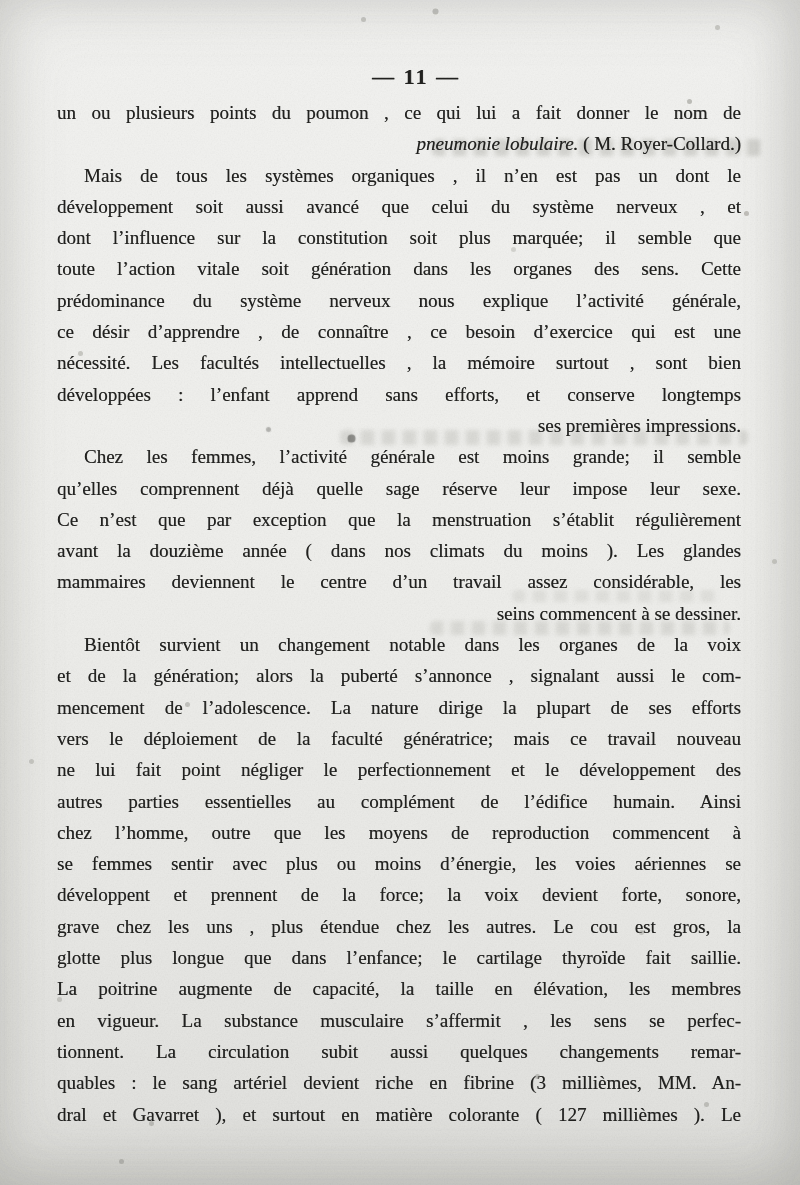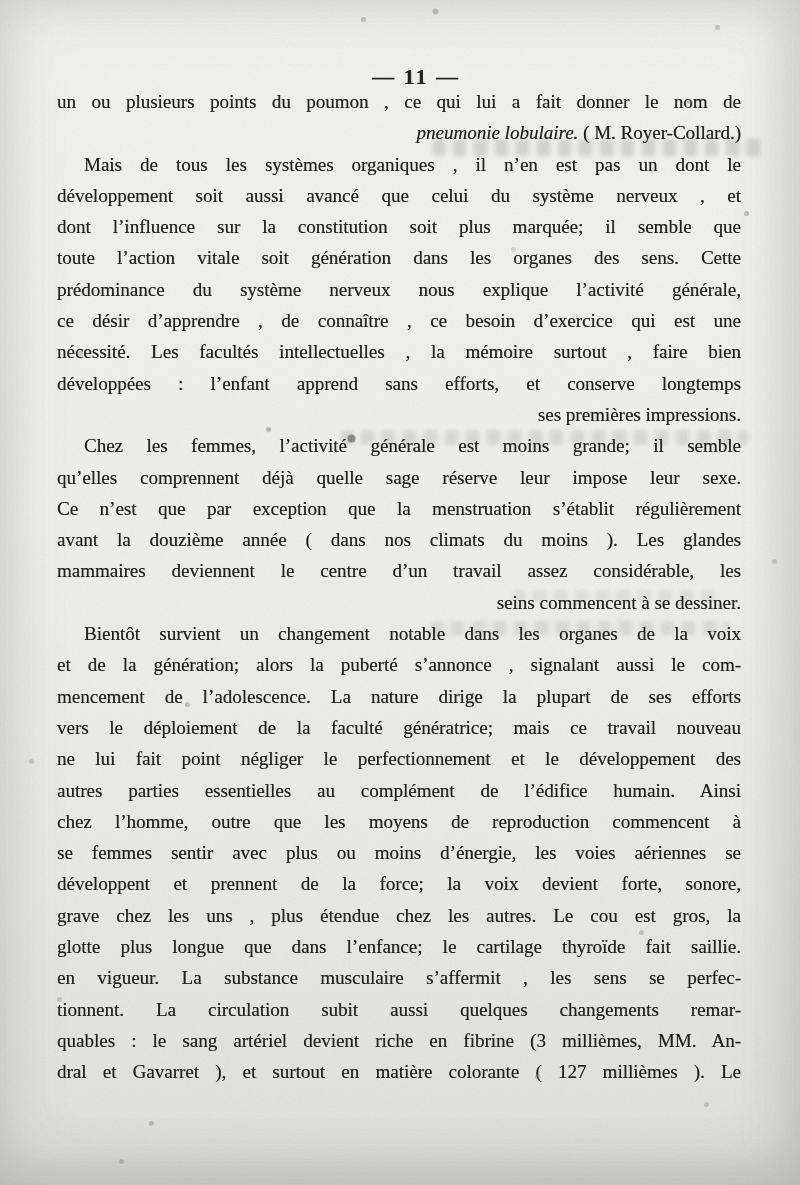--- a/index.html
+++ b/index.html
@@ -29,21 +29,21 @@
     text-align: center;
     font-size: 22px;
     font-weight: bold;
     letter-spacing: 2px;
     z-index: 2;
     text-shadow: 0.3px 0.3px 0.6px rgba(25,25,23,0.55);
   }
 
   .text-block {
     position: absolute;
-    top: 86px; left: 57px; width: 684px;
+    top: 97px; left: 57px; width: 684px;
     z-index: 2;
     font-size: 19px;
     text-shadow: 0.3px 0.3px 0.6px rgba(25,25,23,0.5);
   }
   .paragraph { margin: 0; }
   .line {
     height: 31.3px;
     line-height: 31.3px;
     white-space: normal;
     overflow: visible;
@@ -117,21 +117,21 @@
       <div class="line just">un ou plusieurs points du poumon , ce qui lui a fait donner le nom de</div>
       <div class="line end"><span class="italic">pneumonie lobulaire.</span><span> ( M. Royer-Collard.)</span></div>
     </div>
     <div class="paragraph">
       <div class="line just indent">Mais de tous les systèmes organiques , il n’en est pas un dont le</div>
       <div class="line just">développement soit aussi avancé que celui du système nerveux , et</div>
       <div class="line just">dont l’influence sur la constitution soit plus marquée; il semble que</div>
       <div class="line just">toute l’action vitale soit génération dans les organes des sens. Cette</div>
       <div class="line just">prédominance du système nerveux nous explique l’activité générale,</div>
       <div class="line just">ce désir d’apprendre , de connaître , ce besoin d’exercice qui est une</div>
-      <div class="line just">nécessité. Les facultés intellectuelles , la mémoire surtout , faire bien</div>
+      <div class="line just">nécessité. Les facultés intellectuelles , la mémoire surtout , sont bien</div>
       <div class="line just">développées : l’enfant apprend sans efforts, et conserve longtemps</div>
       <div class="line end">ses premières impressions.</div>
     </div>
     <div class="paragraph">
       <div class="line just indent">Chez les femmes, l’activité générale est moins grande; il semble</div>
       <div class="line just">qu’elles comprennent déjà quelle sage réserve leur impose leur sexe.</div>
       <div class="line just">Ce n’est que par exception que la menstruation s’établit régulièrement</div>
       <div class="line just">avant la douzième année ( dans nos climats du moins ). Les glandes</div>
       <div class="line just">mammaires deviennent le centre d’un travail assez considérable, les</div>
       <div class="line end">seins commencent à se dessiner.</div>
@@ -141,20 +141,21 @@
       <div class="line just">et de la génération; alors la puberté s’annonce , signalant aussi le com-</div>
       <div class="line just">mencement de l’adolescence. La nature dirige la plupart de ses efforts</div>
       <div class="line just">vers le déploiement de la faculté génératrice; mais ce travail nouveau</div>
       <div class="line just">ne lui fait point négliger le perfectionnement et le développement des</div>
       <div class="line just">autres parties essentielles au complément de l’édifice humain. Ainsi</div>
       <div class="line just">chez l’homme, outre que les moyens de reproduction commencent à</div>
       <div class="line just">se femmes sentir avec plus ou moins d’énergie, les voies aériennes se</div>
       <div class="line just">développent et prennent de la force; la voix devient forte, sonore,</div>
       <div class="line just">grave chez les uns , plus étendue chez les autres. Le cou est gros, la</div>
       <div class="line just">glotte plus longue que dans l’enfance; le cartilage thyroïde fait saillie.</div>
+      <div class="line just">La poitrine augmente de capacité, la taille en élévation, les membres</div>
       <div class="line just">en vigueur. La substance musculaire s’affermit , les sens se perfec-</div>
       <div class="line just">tionnent. La circulation subit aussi quelques changements remar-</div>
       <div class="line just">quables : le sang artériel devient riche en fibrine (3 millièmes, MM. An-</div>
       <div class="line just">dral et Gavarret ), et surtout en matière colorante ( 127 millièmes ). Le</div>
     </div>
   </main>
 
 <svg class="grain" width="800" height="1185">
   <filter id="grainf">
     <feTurbulence type="fractalNoise" baseFrequency="0.7" numOctaves="3" stitchTiles="stitch"></feTurbulence>

